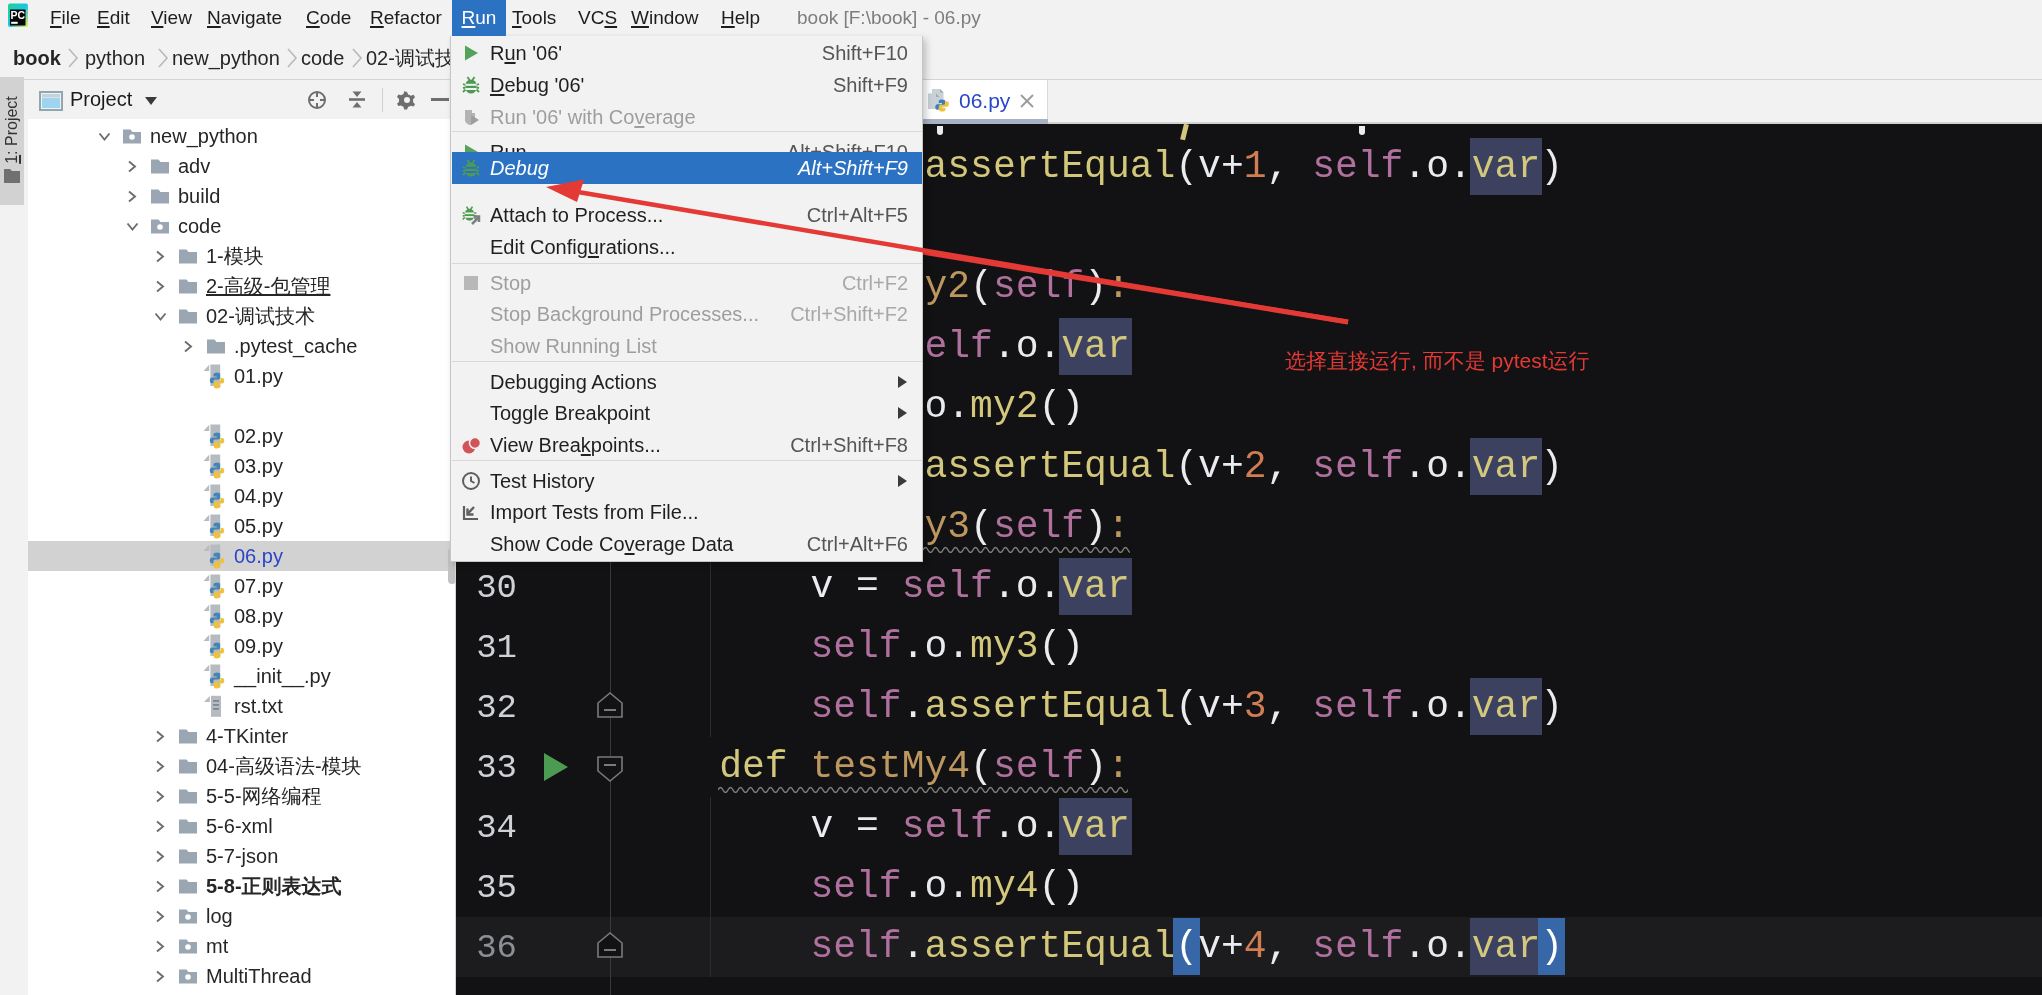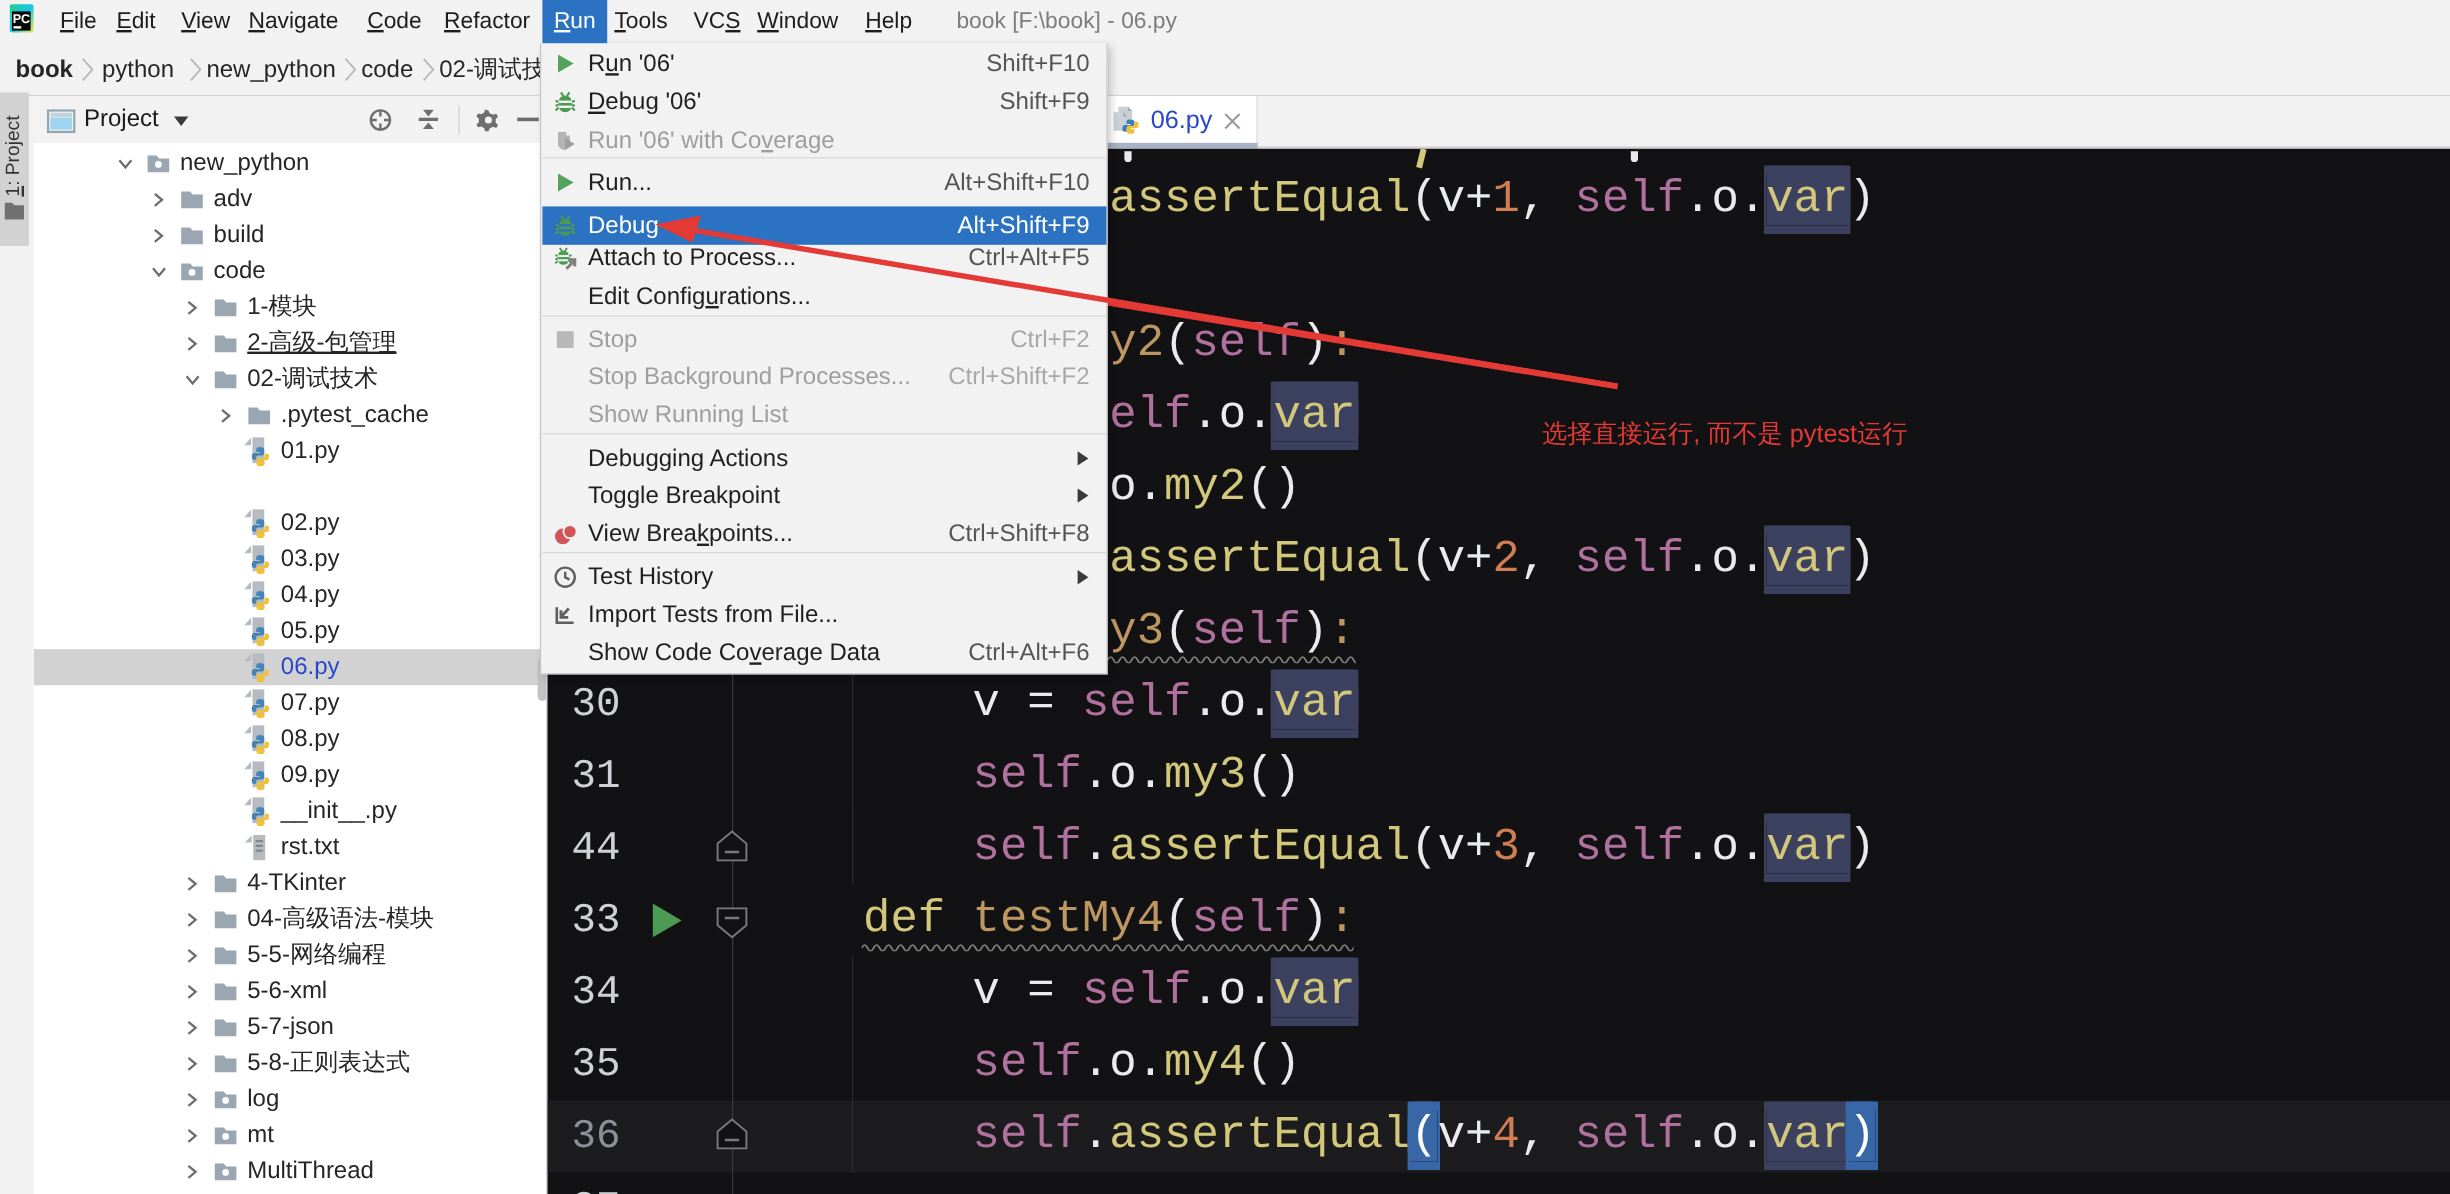--- a/index.html
+++ b/index.html
@@ -352,21 +352,21 @@
         </svg>
         <div class="lbl" style="left:178px;">5-7-json</div>
       </div>
       <div class="trow" style="top:791px">
         <svg class="abs" style="left:124px;top:7px" width="17" height="17" viewBox="0 0 17 17">
           <polyline points="5,3.5 11,8.5 5,13.5" fill="none" stroke="#6d6d6d" stroke-width="1.9"></polyline>
         </svg>
         <svg class="abs" style="left:150px;top:5px" width="20" height="20" viewBox="0 0 20 20">
           <path d="M1 3.5 h7.5 l2 2.5 h8.5 v11.5 h-18 z" fill="#9aa7b2"></path>
         </svg>
-        <div class="lbl" style="left:178px;">5-8-正则表达式</div>
+        <div class="lbl" style="left:178px;font-weight:bold;">5-8-正则表达式</div>
       </div>
       <div class="trow" style="top:821px">
         <svg class="abs" style="left:124px;top:7px" width="17" height="17" viewBox="0 0 17 17">
           <polyline points="5,3.5 11,8.5 5,13.5" fill="none" stroke="#6d6d6d" stroke-width="1.9"></polyline>
         </svg>
         <svg class="abs" style="left:150px;top:5px" width="20" height="20" viewBox="0 0 20 20">
           <path d="M1 3.5 h7.5 l2 2.5 h8.5 v11.5 h-18 z" fill="#9aa7b2"></path>
           <circle cx="10" cy="11" r="2.8" fill="#ffffff"></circle>
         </svg>
         <div class="lbl" style="left:178px;">log</div>
@@ -427,21 +427,21 @@
         <div class="cl" style="top:373px">    <span class="kw">def</span> <span class="dn">testMy3</span>(<span class="sf">self</span>)<span class="dn">:</span></div>
         <div class="cl" style="top:433px">        v = <span class="sf">self</span>.o.<span class="fn hv">var</span></div>
         <div class="cl" style="top:493px">        <span class="sf">self</span>.o.<span class="fn">my3</span>()</div>
         <div class="cl" style="top:553px">        <span class="sf">self</span>.<span class="fn">assertEqual</span>(v+<span class="nm">3</span>, <span class="sf">self</span>.o.<span class="fn hv">var</span>)</div>
         <div class="cl" style="top:613px">    <span class="kw">def</span> <span class="dn">testMy4</span>(<span class="sf">self</span>)<span class="dn">:</span></div>
         <div class="cl" style="top:673px">        v = <span class="sf">self</span>.o.<span class="fn hv">var</span></div>
         <div class="cl" style="top:733px">        <span class="sf">self</span>.o.<span class="fn">my4</span>()</div>
         <div class="cl" style="top:793px">        <span class="sf">self</span>.<span class="fn">assertEqual</span><span class="pm">(</span>v+<span class="nm">4</span>, <span class="sf">self</span>.o.<span class="fn hv">var</span><span class="pm">)</span></div>
         <div class="ln" style="top:433px">30</div>
         <div class="ln" style="top:493px">31</div>
-        <div class="ln" style="top:553px">44</div>
+        <div class="ln" style="top:553px">32</div>
         <div class="ln" style="top:613px">33</div>
         <div class="ln" style="top:673px">34</div>
         <div class="ln" style="top:733px">35</div>
         <div class="ln" style="top:793px;color:#8c9096">36</div>
         <div class="ln" style="top:853px">37</div>
         <svg class="abs" style="left:467px;top:421px" width="207" height="8" viewBox="0 0 207 8">
           <path d="M0 5 q2.5 -5 5 0 t5 0 q2.5 -5 5 0 t5 0 q2.5 -5 5 0 t5 0 q2.5 -5 5 0 t5 0 q2.5 -5 5 0 t5 0 q2.5 -5 5 0 t5 0 q2.5 -5 5 0 t5 0 q2.5 -5 5 0 t5 0 q2.5 -5 5 0 t5 0 q2.5 -5 5 0 t5 0 q2.5 -5 5 0 t5 0 q2.5 -5 5 0 t5 0 q2.5 -5 5 0 t5 0 q2.5 -5 5 0 t5 0 q2.5 -5 5 0 t5 0 q2.5 -5 5 0 t5 0 q2.5 -5 5 0 t5 0 q2.5 -5 5 0 t5 0 q2.5 -5 5 0 t5 0 q2.5 -5 5 0 t5 0 q2.5 -5 5 0 t5 0 " fill="none" stroke="#80807a" stroke-width="1.4"></path>
         </svg>
         <svg class="abs" style="left:262px;top:661px" width="410" height="8" viewBox="0 0 410 8">
           <path d="M0 5 q2.5 -5 5 0 t5 0 q2.5 -5 5 0 t5 0 q2.5 -5 5 0 t5 0 q2.5 -5 5 0 t5 0 q2.5 -5 5 0 t5 0 q2.5 -5 5 0 t5 0 q2.5 -5 5 0 t5 0 q2.5 -5 5 0 t5 0 q2.5 -5 5 0 t5 0 q2.5 -5 5 0 t5 0 q2.5 -5 5 0 t5 0 q2.5 -5 5 0 t5 0 q2.5 -5 5 0 t5 0 q2.5 -5 5 0 t5 0 q2.5 -5 5 0 t5 0 q2.5 -5 5 0 t5 0 q2.5 -5 5 0 t5 0 q2.5 -5 5 0 t5 0 q2.5 -5 5 0 t5 0 q2.5 -5 5 0 t5 0 q2.5 -5 5 0 t5 0 q2.5 -5 5 0 t5 0 q2.5 -5 5 0 t5 0 q2.5 -5 5 0 t5 0 q2.5 -5 5 0 t5 0 q2.5 -5 5 0 t5 0 q2.5 -5 5 0 t5 0 q2.5 -5 5 0 t5 0 q2.5 -5 5 0 t5 0 q2.5 -5 5 0 t5 0 q2.5 -5 5 0 t5 0 q2.5 -5 5 0 t5 0 q2.5 -5 5 0 t5 0 q2.5 -5 5 0 t5 0 q2.5 -5 5 0 t5 0 q2.5 -5 5 0 t5 0 q2.5 -5 5 0 t5 0 q2.5 -5 5 0 t5 0 q2.5 -5 5 0 t5 0 q2.5 -5 5 0 t5 0 q2.5 -5 5 0 t5 0 q2.5 -5 5 0 t5 0 " fill="none" stroke="#80807a" stroke-width="1.4"></path>
@@ -496,21 +496,21 @@
         </svg>
         <div class="ml">Run '06' with Co<u>v</u>erage</div>
       </div>
       <div class="mrow" style="top:100px;">
         <svg class="abs" style="left:9px;top:6px" width="20" height="20" viewBox="0 0 20 20">
           <polygon points="4,2.5 4,17.5 17,10" fill="#55a25c"></polygon>
         </svg>
         <div class="ml">Run...</div>
         <div class="ms" style="">Alt+Shift+F10</div>
       </div>
-      <div class="mrow" style="top:136px;background:#2b72c3;color:#fff;">
+      <div class="mrow" style="top:116px;background:#2b72c3;color:#fff;font-style:italic;">
         <svg class="abs" style="left:9px;top:6px" width="20" height="20" viewBox="0 0 20 20">
           <g stroke="#4d9b51" stroke-width="1.8">
             <line x1="6.5" y1="2" x2="8.5" y2="5"></line>
             <line x1="13.5" y1="2" x2="11.5" y2="5"></line>
             <line x1="2" y1="9" x2="4.5" y2="10"></line>
             <line x1="18" y1="9" x2="15.5" y2="10"></line>
             <line x1="2" y1="17" x2="4.5" y2="14.5"></line>
             <line x1="18" y1="17" x2="15.5" y2="14.5"></line>
             <line x1="2" y1="13" x2="4.5" y2="12.5"></line>
             <line x1="18" y1="13" x2="15.5" y2="12.5"></line>

